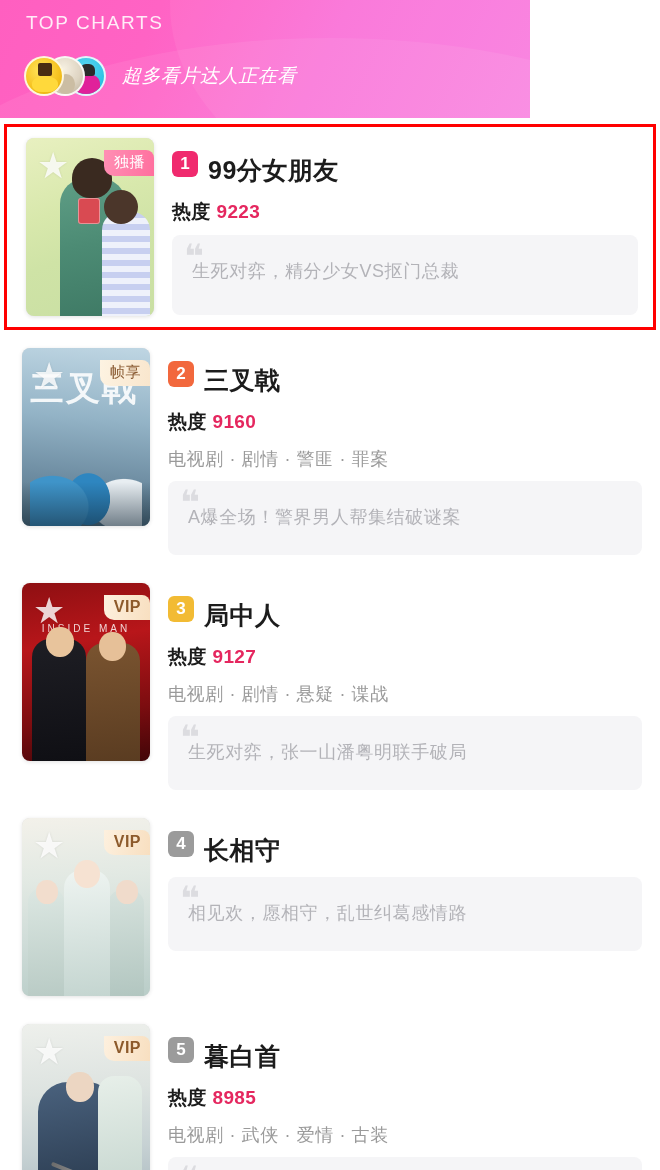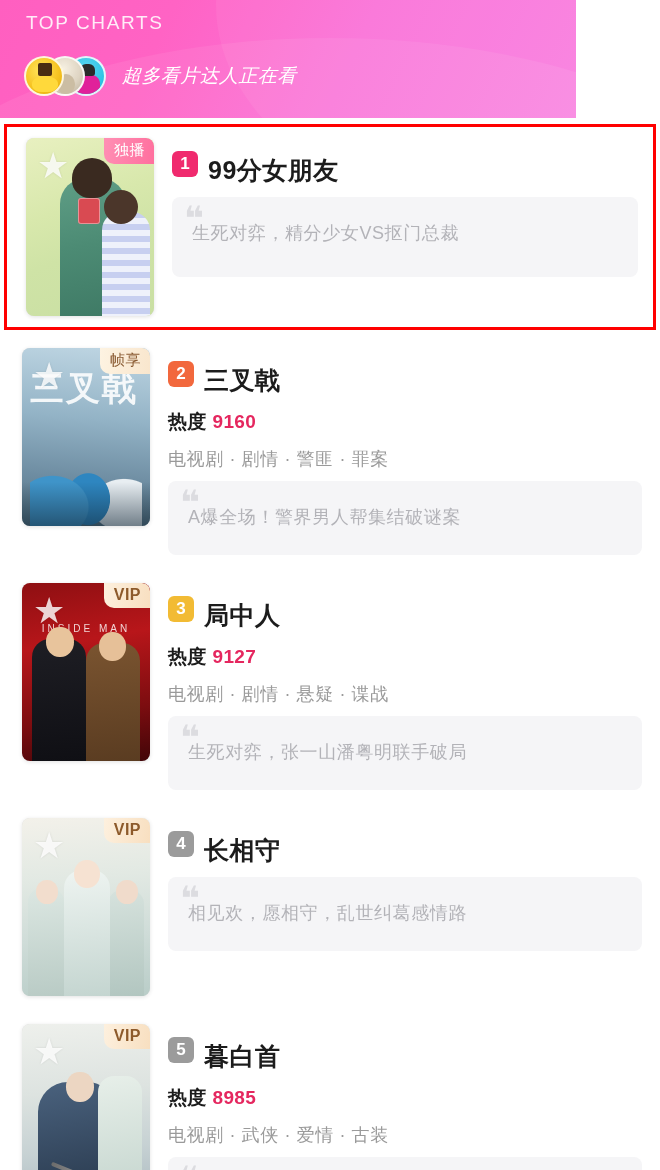--- a/index.html
+++ b/index.html
@@ -7,21 +7,21 @@
     width: 660px;
     height: 1170px;
     background: #ffffff;
     font-family: "Liberation Sans", "DejaVu Sans", sans-serif;
     overflow: hidden;
   }
 
   
   .header {
     position: relative;
-    width: 576px;
+    width: 530px;
     height: 118px;
     background: linear-gradient(115deg, #ff5fc0 0%, #ff63c4 28%, #fa72d8 60%, #f97fe0 100%);
     overflow: hidden;
     padding-left: 14px;
   }
   .header-sheen {
     position: absolute;
     left: -120px;
     top: 38px;
     width: 900px;
@@ -115,21 +115,21 @@
   }
   .poster .star::before {
     content: "★";
     position: absolute;
     font-size: 36px;
     line-height: 36px;
     color: rgba(255,255,255,0.82);
   }
   .ptag {
     position: absolute;
-    right: 0; top: 0;
+    right: 0; top: 12px;
     z-index: 5;
     font-size: 15px;
     padding: 3px 9px 4px 10px;
     border-radius: 0 8px 0 10px;
     letter-spacing: 0.5px;
     font-weight: 400;
   }
   .ptag.pink  { background: linear-gradient(100deg,#ff8fb4 0%, #ff6f9e 100%); color:#ffffff; }
   .ptag.cream { background: linear-gradient(100deg,#fdf3e2 0%, #f9e6cd 100%); color:#8a5b33; }
   .ptag.vip   { background: linear-gradient(100deg,#fdf0de 0%, #f8dfc0 100%); color:#8d5a2b; font-weight:700; font-size:16px; }
@@ -283,20 +283,23 @@
         <div class="art-1-d"></div>
       </div>
       <div class="star"></div>
       <div class="ptag pink">独播</div>
     </div>
     <div class="info">
       <div class="title-row">
         <div class="rank" style="background:#f02a6e">1</div>
         <div class="title">99分女朋友</div>
       </div>
+      <div class="heat">
+        <span>热度</span><span class="heat-value">9223</span>
+      </div>
       <div class="quote-box">
         <span class="quote-mark">❝</span>
         <div class="quote-text">生死对弈，精分少女VS抠门总裁</div>
       </div>
     </div>
   </div>
 
   <div class="card">
     <div class="poster">
       <div class="art art-2">

